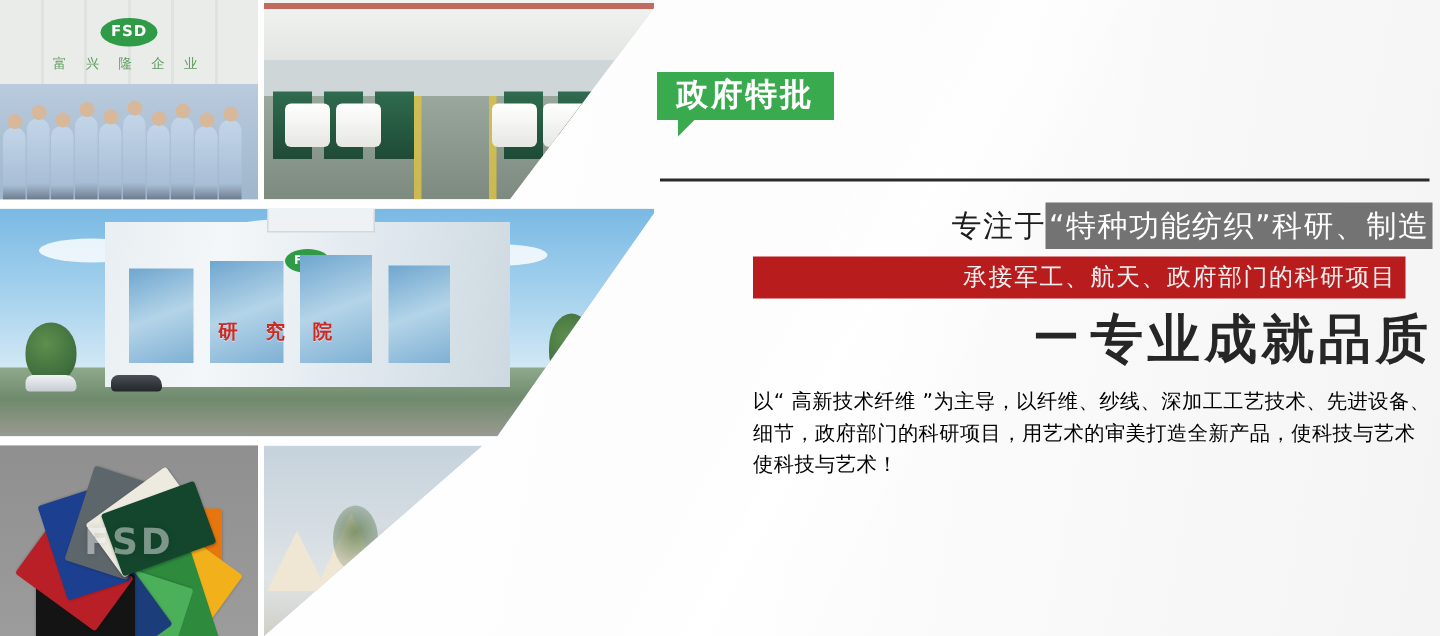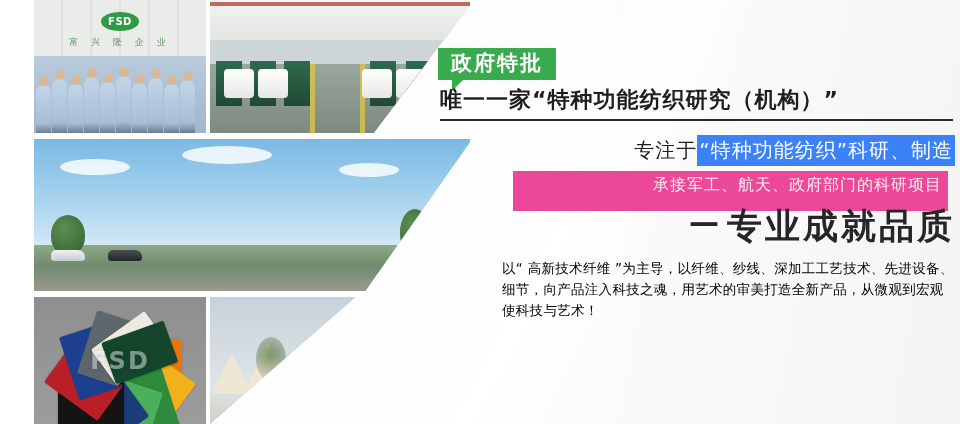--- a/index.html
+++ b/index.html
@@ -14,21 +14,21 @@
   }
   
   .bg-sheen{
     position:absolute;left:0;top:0;width:960px;height:424px;
     background:
       linear-gradient(118deg, rgba(255,255,255,0) 52%, rgba(255,255,255,.85) 58%, rgba(245,245,245,0) 66%),
       linear-gradient(100deg, #ffffff 0%, #fdfdfd 55%, #f4f4f4 100%);
   }
   
   .collage{position:absolute;left:0;top:0;width:436px;height:424px;}
-  .ph{position:absolute;overflow:hidden;background:#ccc;margin-left:34px;}
+  .ph{position:absolute;overflow:hidden;background:#ccc;}
 
   
   .ph-team{left:0;top:0;width:172px;height:133px;background:#dfe3e6;}
   .wall{position:absolute;left:0;top:0;width:100%;height:62%;
         background:
           repeating-linear-gradient(90deg,#e9ece9 0 27px,#dfe3df 27px 29px),
           repeating-linear-gradient(0deg,#e9ece9 0 24px,#dfe3df 24px 26px),
           #e6eae6;}
   .wall-logo{position:absolute;left:50%;top:14%;transform:translateX(-50%);
         width:38px;height:19px;border-radius:50%;background:#2f9b46;
@@ -130,26 +130,26 @@
   .h1-rule{
     position:absolute;left:10px;top:119px;width:513px;height:2px;background:#2a2a2a;
   }
 
   .h2{
     position:absolute;left:10px;top:134px;width:515px;height:32px;
     font-size:20px;color:#1e1e1e;letter-spacing:1px;white-space:nowrap;
     text-align:right;line-height:32px;
   }
   .h2 .hl{
-    background:#3b82f6;color:#ffffff;padding:3px 2px 4px 2px;
+    background:#737373;color:#ffffff;padding:3px 2px 4px 2px;
   }
 
   .h3{
-    position:absolute;left:83px;top:171px;width:435px;height:40px;
-    background:#ec4899;color:#f0f0f0;font-size:16px;letter-spacing:1px;
+    position:absolute;left:72px;top:171px;width:435px;height:28px;
+    background:#b91c1c;color:#f0f0f0;font-size:16px;letter-spacing:1px;
     line-height:27px;text-align:right;padding-right:6px;box-sizing:border-box;
     white-space:nowrap;
   }
 
   .h4{
     position:absolute;left:10px;top:203px;width:515px;
     text-align:right;white-space:nowrap;color:#262626;
   }
   .h4 .dash{font-size:30px;font-weight:bold;vertical-align:6px;margin-right:8px;}
   .h4 .big{font-size:35px;font-weight:bold;letter-spacing:3px;}
@@ -207,20 +207,29 @@
       <div class="roll" style="left:186px"></div>
     </div>
 
     <div class="ph ph-bldg">
       <div class="sky">
         <div class="cloud" style="left:6%;top:18%;width:70px;height:16px"></div>
         <div class="cloud" style="left:34%;top:6%;width:90px;height:18px"></div>
         <div class="cloud" style="left:70%;top:22%;width:60px;height:14px"></div>
       </div>
       <div class="ground"></div>
+      <div class="tower">
+        <div class="roofbox"></div>
+        <div class="bldg-logo">FSD</div>
+        <div class="glass" style="left:6%;top:28%;width:16%;height:58%"></div>
+        <div class="glass" style="left:26%;top:24%;width:18%;height:62%"></div>
+        <div class="glass" style="left:48%;top:20%;width:18%;height:66%"></div>
+        <div class="glass" style="left:70%;top:26%;width:15%;height:60%"></div>
+        <div class="bldg-cn">研 究 院</div>
+      </div>
       <div class="tree" style="left:4%;width:34px;height:40px"></div>
       <div class="tree" style="left:84%;width:30px;height:46px"></div>
       <div class="car" style="left:4%"></div>
       <div class="car" style="left:17%;background:linear-gradient(180deg,#4a4f55,#23272b)"></div>
     </div>
 
     <div class="ph ph-swatch">
       <div class="sw-bg"></div>
       <div class="swatch" style="transform:rotate(0deg)   translate(-4px,-22px);background:#e8760f"></div>
       <div class="swatch" style="transform:rotate(36deg)  translate(-4px,-22px);background:#f2b01a"></div>
@@ -248,33 +257,32 @@
 
   </div>
 
   <div class="content">
 
     <div class="badge-wrap">
       <span class="badge">政府特批</span>
       <span class="badge-tail"></span>
     </div>
 
-    <div class="h1">唯一一家“特种功能纺织研究（机构）”</div>
     <div class="h1-rule"></div>
 
     <div class="h2">
       <span>专注于</span><span class="hl">“特种功能纺织”科研、制造</span>
     </div>
 
     <div class="h3">承接军工、航天、政府部门的科研项目</div>
 
     <div class="h4">
       <span class="dash">—</span><span class="big">专业成就品质</span>
     </div>
 
     <div class="para">
       <div>以“ 高新技术纤维 ”为主导，以纤维、纱线、深加工工艺技术、先进设备、</div>
-      <div>细节，向产品注入科技之魂，用艺术的审美打造全新产品，从微观到宏观</div>
+      <div>细节，政府部门的科研项目，用艺术的审美打造全新产品，使科技与艺术</div>
       <div>使科技与艺术！</div>
     </div>
 
   </div>
 </div>
 
 </body></html>

